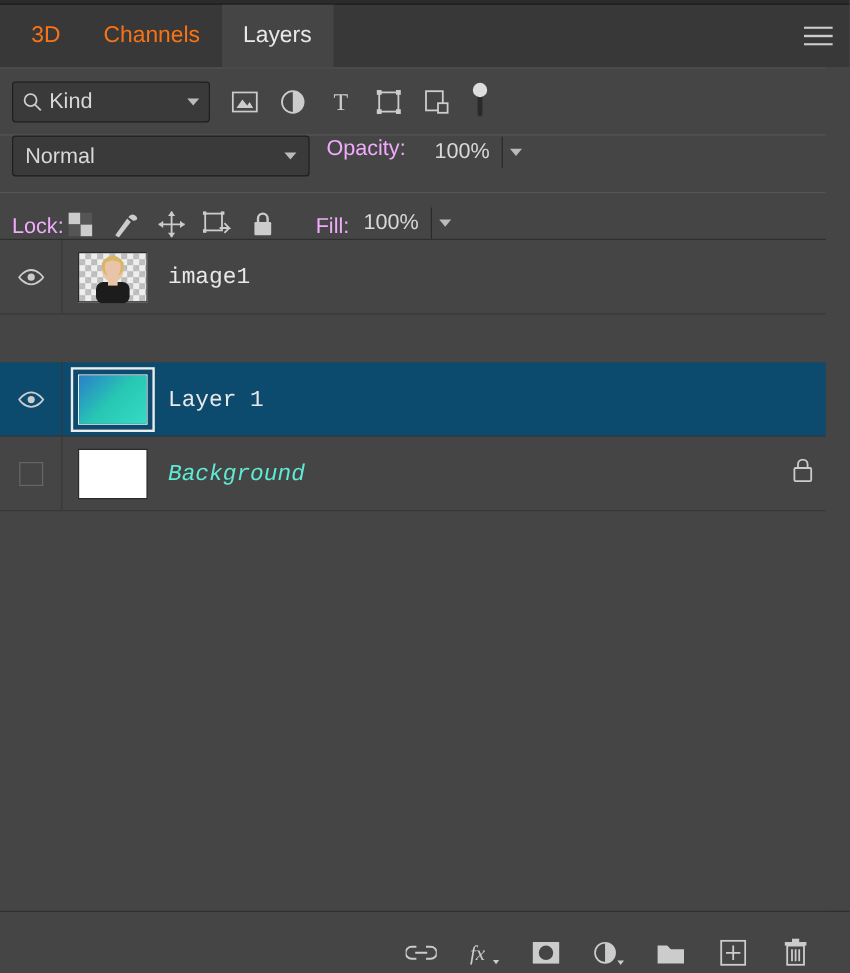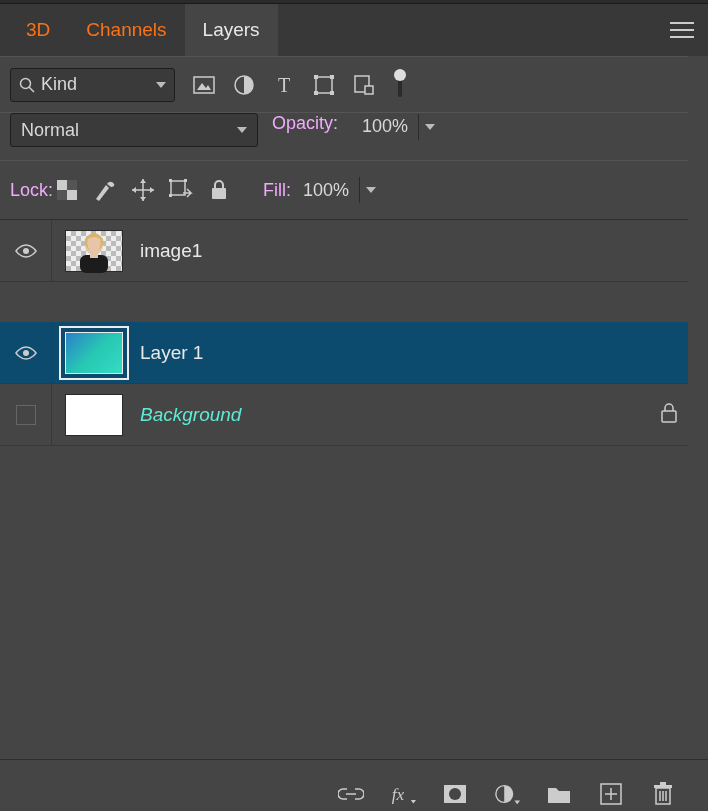--- a/index.html
+++ b/index.html
@@ -144,39 +144,40 @@
       border-left: 1px solid #2a2a2a;
       display: flex;
       align-items: center;
       justify-content: center;
       cursor: pointer;
       margin-left: 4px;
     }
 
     .lock-row {
       display: flex;
-      align-items: center;
-      height: 60px;
+      align-items: flex-end;
+      height: 40px;
       padding: 0 10px;
       gap: 2px;
       border-top: 1px solid #555;
       border-bottom: 1px solid #2e2e2e;
     }
     .lock-icons { display: flex; gap: 14px; align-items: center; }
     .lock-icon { width: 24px; height: 24px; display: flex; align-items: center; justify-content: center; cursor: pointer; }
 
     .layers-list {
       background: #454545;
     }
     .layer {
       display: flex;
       align-items: center;
       height: 62px;
       border-bottom: 1px solid #383838;
       position: relative;
+      font-family: Liberation Mono, monospace;
     }
     .layer.selected { background: #0c4a6e; margin-top: 40px; }
     .eye-col {
       width: 52px;
       display: flex;
       justify-content: center;
       align-items: center;
       height: 100%;
       border-right: 1px solid #383838;
       cursor: pointer;

